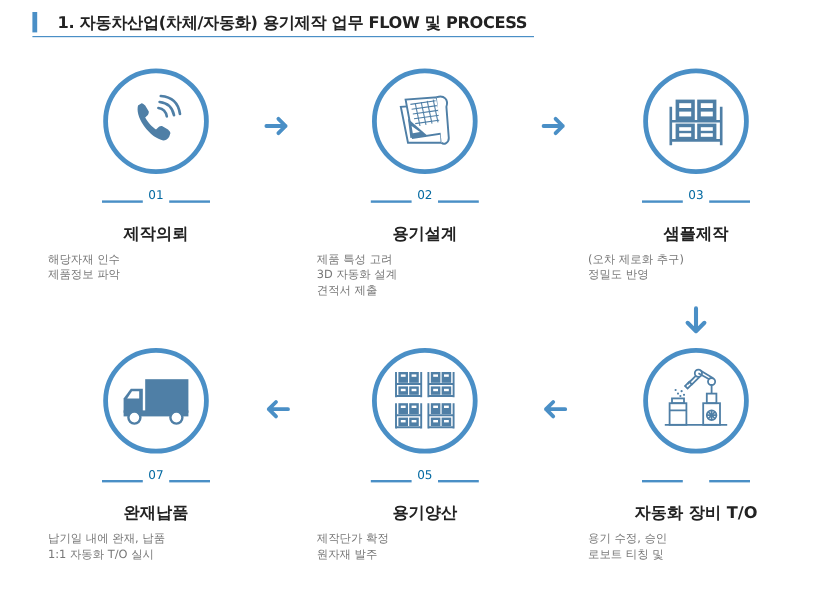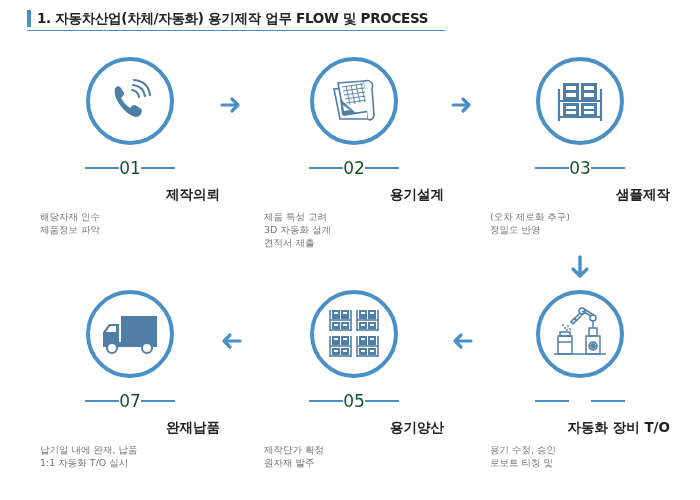--- a/index.html
+++ b/index.html
@@ -1,28 +1,28 @@
 <!DOCTYPE html>
 <html><head>
 <meta charset="utf-8">
 <style>
   html, body { margin:0; padding:0; background:#ffffff; }
   body { width:700px; height:500px; position:relative; overflow:hidden; font-family:"DejaVu Sans", sans-serif; }
   .title-bar { position:absolute; left:27px; top:8px; width:418px; height:22px; border-bottom:1px solid #4a8fc6; }
   .title-accent { position:absolute; left:0; top:2px; width:4px; height:17px; background:#4a8fc6; }
-  .title-text { position:absolute; left:10px; top:2px; font-size:13.5px; font-weight:bold; color:#222; white-space:nowrap; letter-spacing:-0.3px; }
+  .title-text { position:absolute; left:21px; top:2px; font-size:13.5px; font-weight:bold; color:#222; white-space:nowrap; letter-spacing:-0.3px; }
   .step { position:absolute; width:180px; }
   .circle { position:absolute; left:50%; margin-left:-44px; top:0; width:80px; height:80px; border:4px solid #4a8fc6; border-radius:50%; background:#fff; display:flex; align-items:center; justify-content:center; }
   .circle svg { display:block; }
   .num-row { position:absolute; top:101px; left:0; width:180px; height:20px; }
   .num-line { position:absolute; top:9px; height:2px; background:#4a8fc6; width:34px; }
   .num-line.l { left:45px; }
   .num-line.r { right:45px; }
-  .num { position:absolute; left:0; width:180px; top:0; text-align:center; font-size:17px; color:#14532d; }
-  .step-title { position:absolute; top:129px; left:0; width:180px; text-align:right; font-size:13.5px; font-weight:bold; color:#222; }
+  .num { position:absolute; left:0; width:180px; top:0; text-align:center; font-size:10px; color:#0369a1; }
+  .step-title { position:absolute; top:129px; left:0; width:180px; text-align:center; font-size:13.5px; font-weight:bold; color:#222; }
   .step-desc { position:absolute; top:153px; left:0; width:180px; font-size:9.5px; color:#777; line-height:13px; }
   .step-desc div { white-space:nowrap; }
   .arrow { position:absolute; }
 </style>
 </head>
 <body>
 
 <div class="title-bar">
   <div class="title-accent"></div>
   <div class="title-text">1. 자동차산업(차체/자동화) 용기제작 업무 FLOW 및 PROCESS</div>

